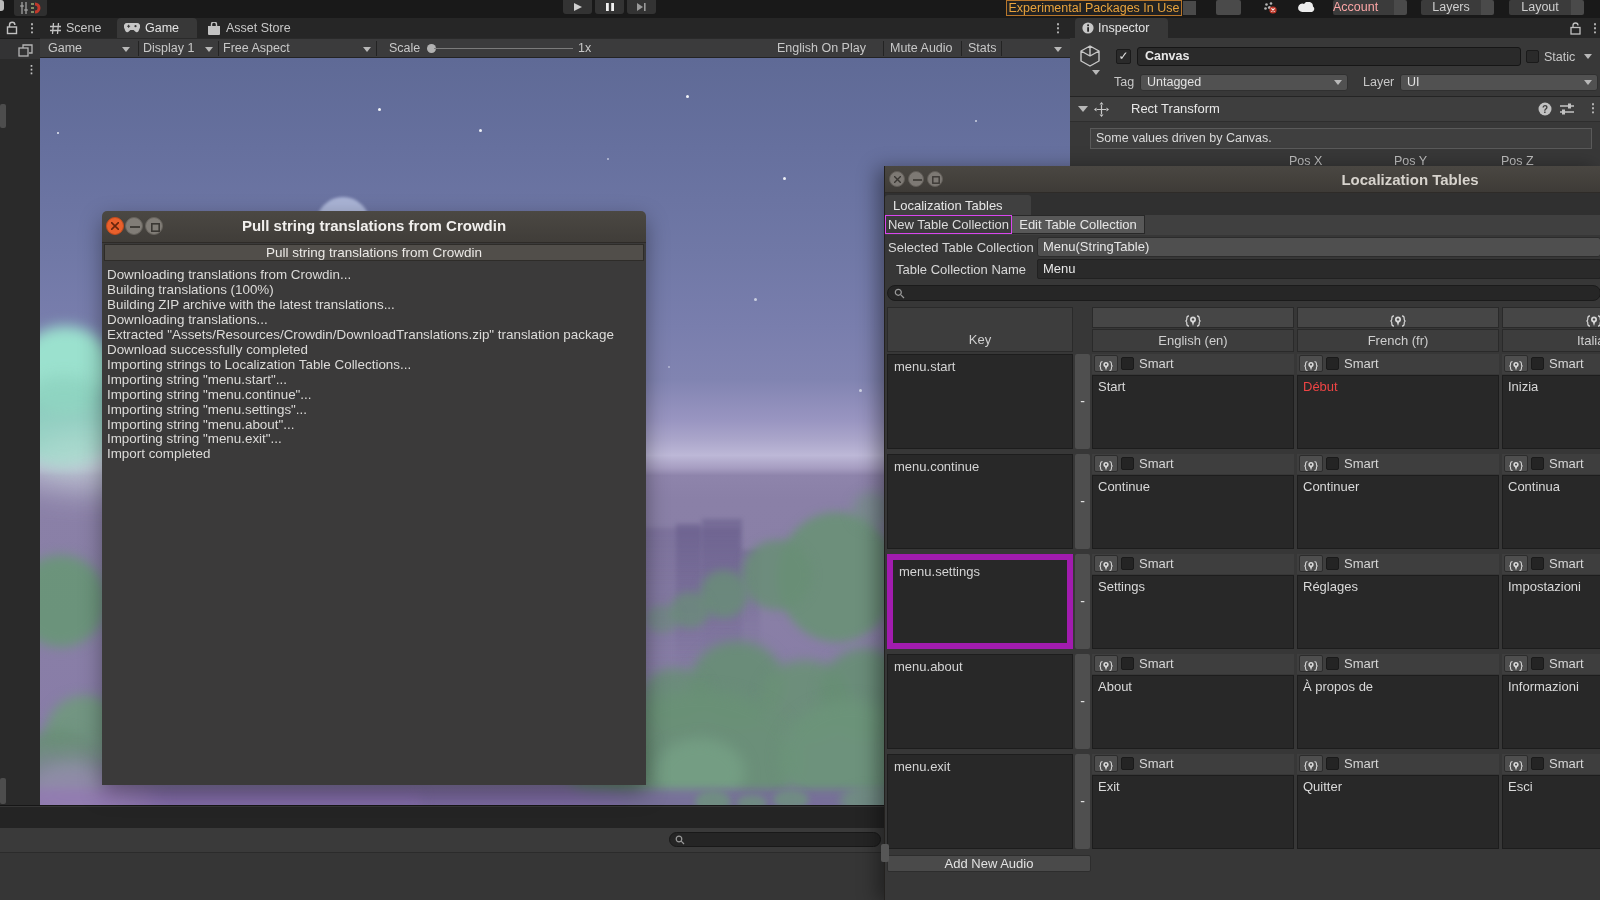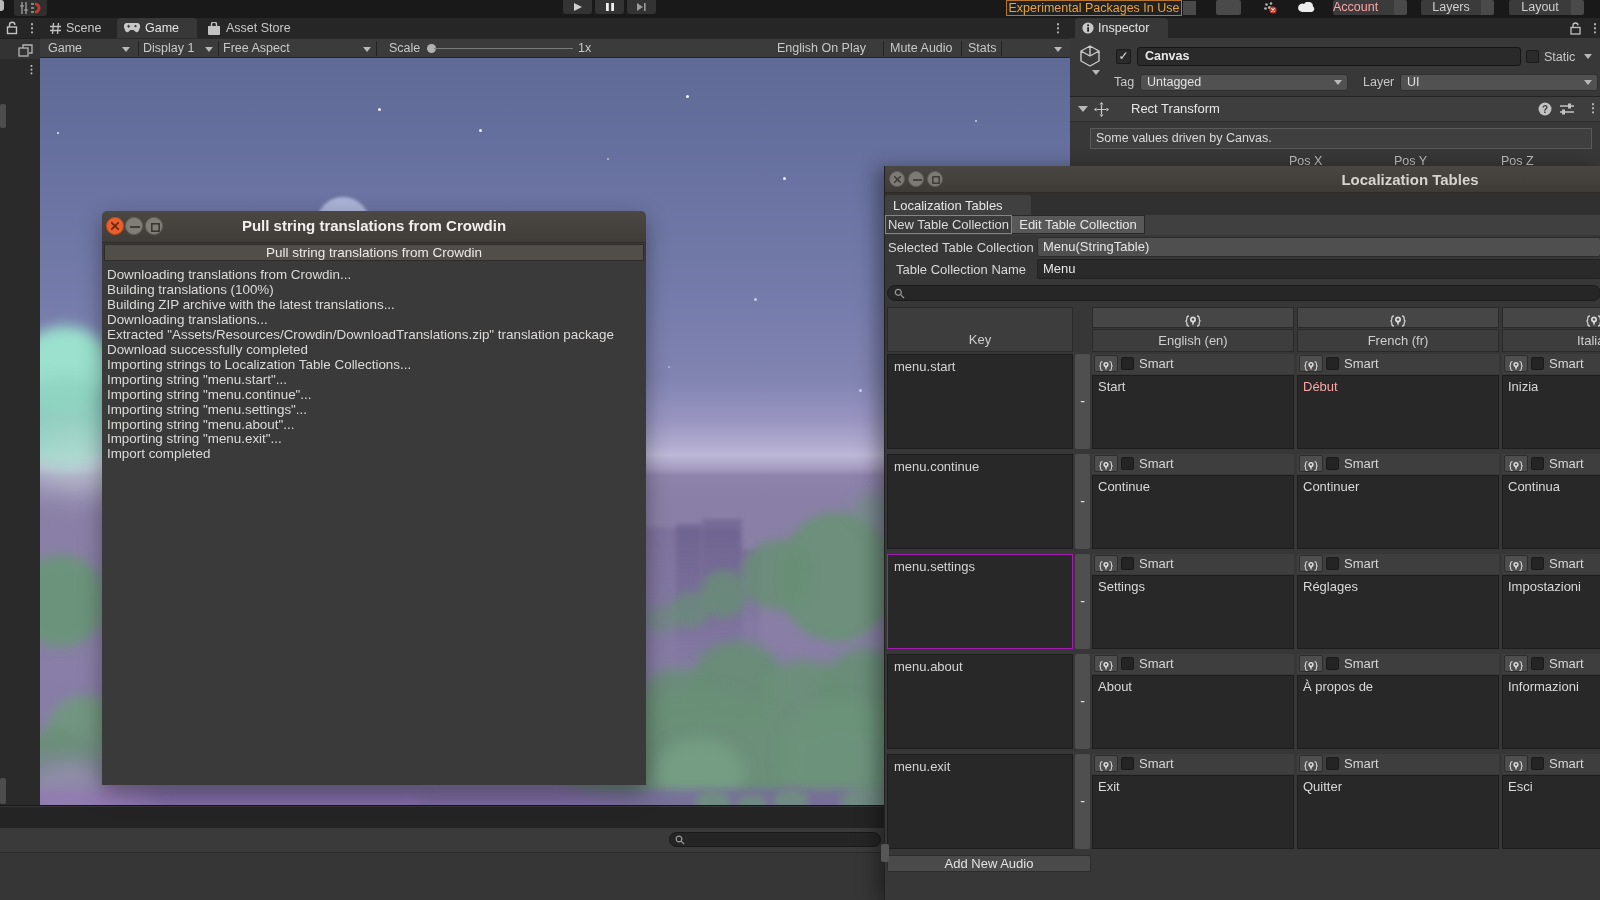--- a/index.html
+++ b/index.html
@@ -397,21 +397,21 @@
       <div class="abs" style="left:2px;top:1px;width:24px;height:17px;background:#4e4e4e;border:1px solid #2c2c2c;border-radius:2px;text-align:center;"><svg width="14" height="12" viewBox="0 0 16 12" style="vertical-align:middle">
   <path d="M4 0.8 q-2.2 0.1 -2.2 2.4 v1 q0 1.5 -1.3 1.8 q1.3 .3 1.3 1.8 v1 q0 2.3 2.2 2.4" fill="none" stroke="#d8d8d8" stroke-width="1.2"></path>
   <path d="M12 0.8 q2.2 0.1 2.2 2.4 v1 q0 1.5 1.3 1.8 q-1.3 .3 -1.3 1.8 v1 q0 2.3 -2.2 2.4" fill="none" stroke="#d8d8d8" stroke-width="1.2"></path>
   <circle cx="8" cy="4.4" r="3" fill="#d8d8d8"></circle>
               <path d="M6.8 7 L8 11 L9.2 7 Z" fill="#d8d8d8"></path>
               <circle cx="8" cy="4.4" r="1.2" fill="#464646"></circle>
 </svg></div>
       <div class="abs" style="left:29px;top:3px;width:13px;height:13px;background:#242424;border:1px solid #1a1a1a;border-radius:2px;"></div>
       <div class="abs" style="left:47px;top:2px;color:#d6d6d6;font-size:13px;">Smart</div>
     </div>
-        <div class="abs" style="left:412px;top:209px;width:202px;height:74px;background:#282828;border:1px solid #1d1d1d;color:#fca5a5;font-size:13px;padding:3px 0 0 5px;">Début</div>
+        <div class="abs" style="left:412px;top:209px;width:202px;height:74px;background:#282828;border:1px solid #1d1d1d;color:#ef4444;font-size:13px;padding:3px 0 0 5px;">Début</div>
         <div class="abs" style="left:617px;top:188px;width:99px;height:20px;background:#3e3e3e;">
       <div class="abs" style="left:2px;top:1px;width:24px;height:17px;background:#4e4e4e;border:1px solid #2c2c2c;border-radius:2px;text-align:center;"><svg width="14" height="12" viewBox="0 0 16 12" style="vertical-align:middle">
   <path d="M4 0.8 q-2.2 0.1 -2.2 2.4 v1 q0 1.5 -1.3 1.8 q1.3 .3 1.3 1.8 v1 q0 2.3 2.2 2.4" fill="none" stroke="#d8d8d8" stroke-width="1.2"></path>
   <path d="M12 0.8 q2.2 0.1 2.2 2.4 v1 q0 1.5 1.3 1.8 q-1.3 .3 -1.3 1.8 v1 q0 2.3 -2.2 2.4" fill="none" stroke="#d8d8d8" stroke-width="1.2"></path>
   <circle cx="8" cy="4.4" r="3" fill="#d8d8d8"></circle>
               <path d="M6.8 7 L8 11 L9.2 7 Z" fill="#d8d8d8"></path>
               <circle cx="8" cy="4.4" r="1.2" fill="#464646"></circle>
 </svg></div>
       <div class="abs" style="left:29px;top:3px;width:13px;height:13px;background:#242424;border:1px solid #1a1a1a;border-radius:2px;"></div>
       <div class="abs" style="left:47px;top:2px;color:#d6d6d6;font-size:13px;">Smart</div>
@@ -448,21 +448,21 @@
   <path d="M4 0.8 q-2.2 0.1 -2.2 2.4 v1 q0 1.5 -1.3 1.8 q1.3 .3 1.3 1.8 v1 q0 2.3 2.2 2.4" fill="none" stroke="#d8d8d8" stroke-width="1.2"></path>
   <path d="M12 0.8 q2.2 0.1 2.2 2.4 v1 q0 1.5 1.3 1.8 q-1.3 .3 -1.3 1.8 v1 q0 2.3 -2.2 2.4" fill="none" stroke="#d8d8d8" stroke-width="1.2"></path>
   <circle cx="8" cy="4.4" r="3" fill="#d8d8d8"></circle>
               <path d="M6.8 7 L8 11 L9.2 7 Z" fill="#d8d8d8"></path>
               <circle cx="8" cy="4.4" r="1.2" fill="#464646"></circle>
 </svg></div>
       <div class="abs" style="left:29px;top:3px;width:13px;height:13px;background:#242424;border:1px solid #1a1a1a;border-radius:2px;"></div>
       <div class="abs" style="left:47px;top:2px;color:#d6d6d6;font-size:13px;">Smart</div>
     </div>
         <div class="abs" style="left:617px;top:309px;width:99px;height:74px;background:#282828;border:1px solid #1d1d1d;color:#d9d9d9;font-size:13px;padding:3px 0 0 5px;">Continua</div>
-        <div class="abs" style="left:2px;top:388px;width:186px;height:95px;background:#282828;border:1px solid #a21caf;color:#d4d4d4;font-size:13px;padding:4px 0 0 6px;">menu.settings</div>
+        <div class="abs" style="left:2px;top:388px;width:186px;height:95px;background:#282828;border:6px solid #a21caf;color:#d4d4d4;font-size:13px;padding:4px 0 0 6px;">menu.settings</div>
         <div class="abs" style="left:190px;top:388px;width:15px;height:95px;background:#4f4f4f;border-radius:2px;color:#e0e0e0;font-size:14px;text-align:center;line-height:95px;">-</div>
         <div class="abs" style="left:207px;top:388px;width:202px;height:20px;background:#3e3e3e;">
       <div class="abs" style="left:2px;top:1px;width:24px;height:17px;background:#4e4e4e;border:1px solid #2c2c2c;border-radius:2px;text-align:center;"><svg width="14" height="12" viewBox="0 0 16 12" style="vertical-align:middle">
   <path d="M4 0.8 q-2.2 0.1 -2.2 2.4 v1 q0 1.5 -1.3 1.8 q1.3 .3 1.3 1.8 v1 q0 2.3 2.2 2.4" fill="none" stroke="#d8d8d8" stroke-width="1.2"></path>
   <path d="M12 0.8 q2.2 0.1 2.2 2.4 v1 q0 1.5 1.3 1.8 q-1.3 .3 -1.3 1.8 v1 q0 2.3 -2.2 2.4" fill="none" stroke="#d8d8d8" stroke-width="1.2"></path>
   <circle cx="8" cy="4.4" r="3" fill="#d8d8d8"></circle>
               <path d="M6.8 7 L8 11 L9.2 7 Z" fill="#d8d8d8"></path>
               <circle cx="8" cy="4.4" r="1.2" fill="#464646"></circle>
 </svg></div>
       <div class="abs" style="left:29px;top:3px;width:13px;height:13px;background:#242424;border:1px solid #1a1a1a;border-radius:2px;"></div>

